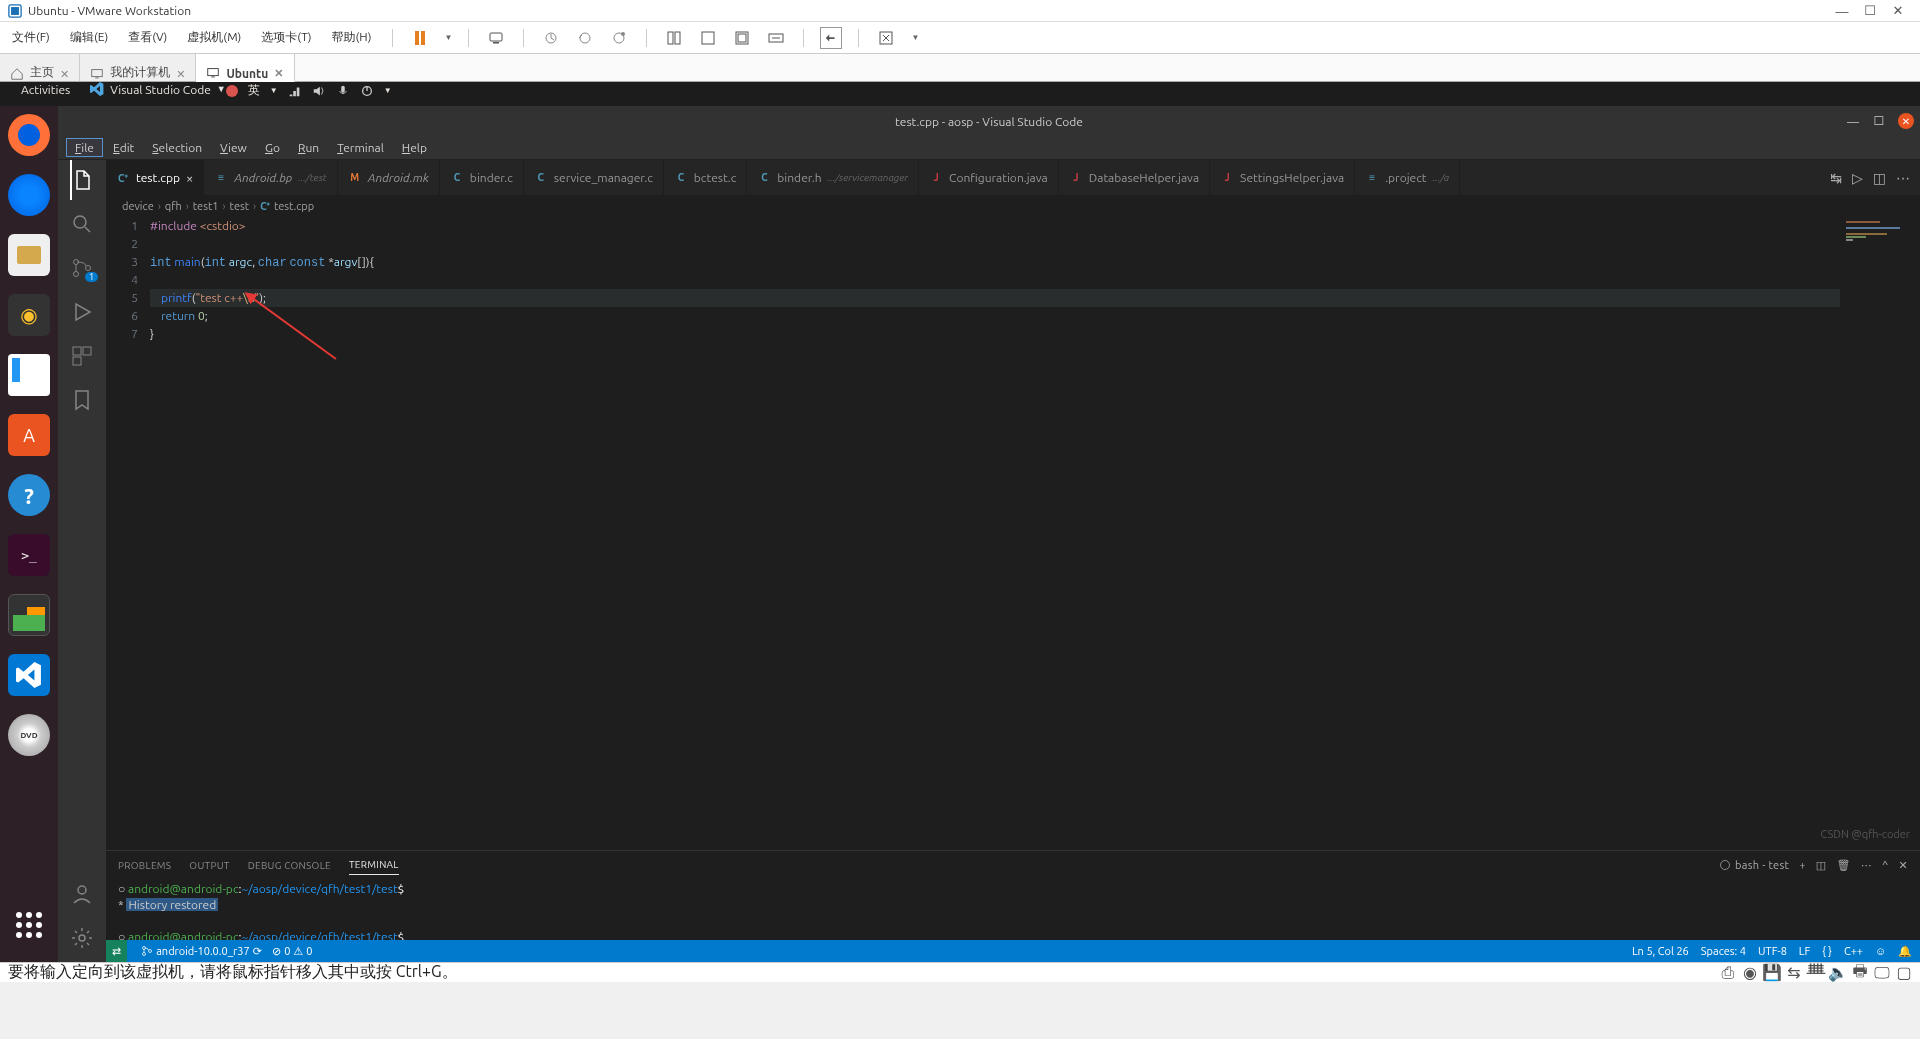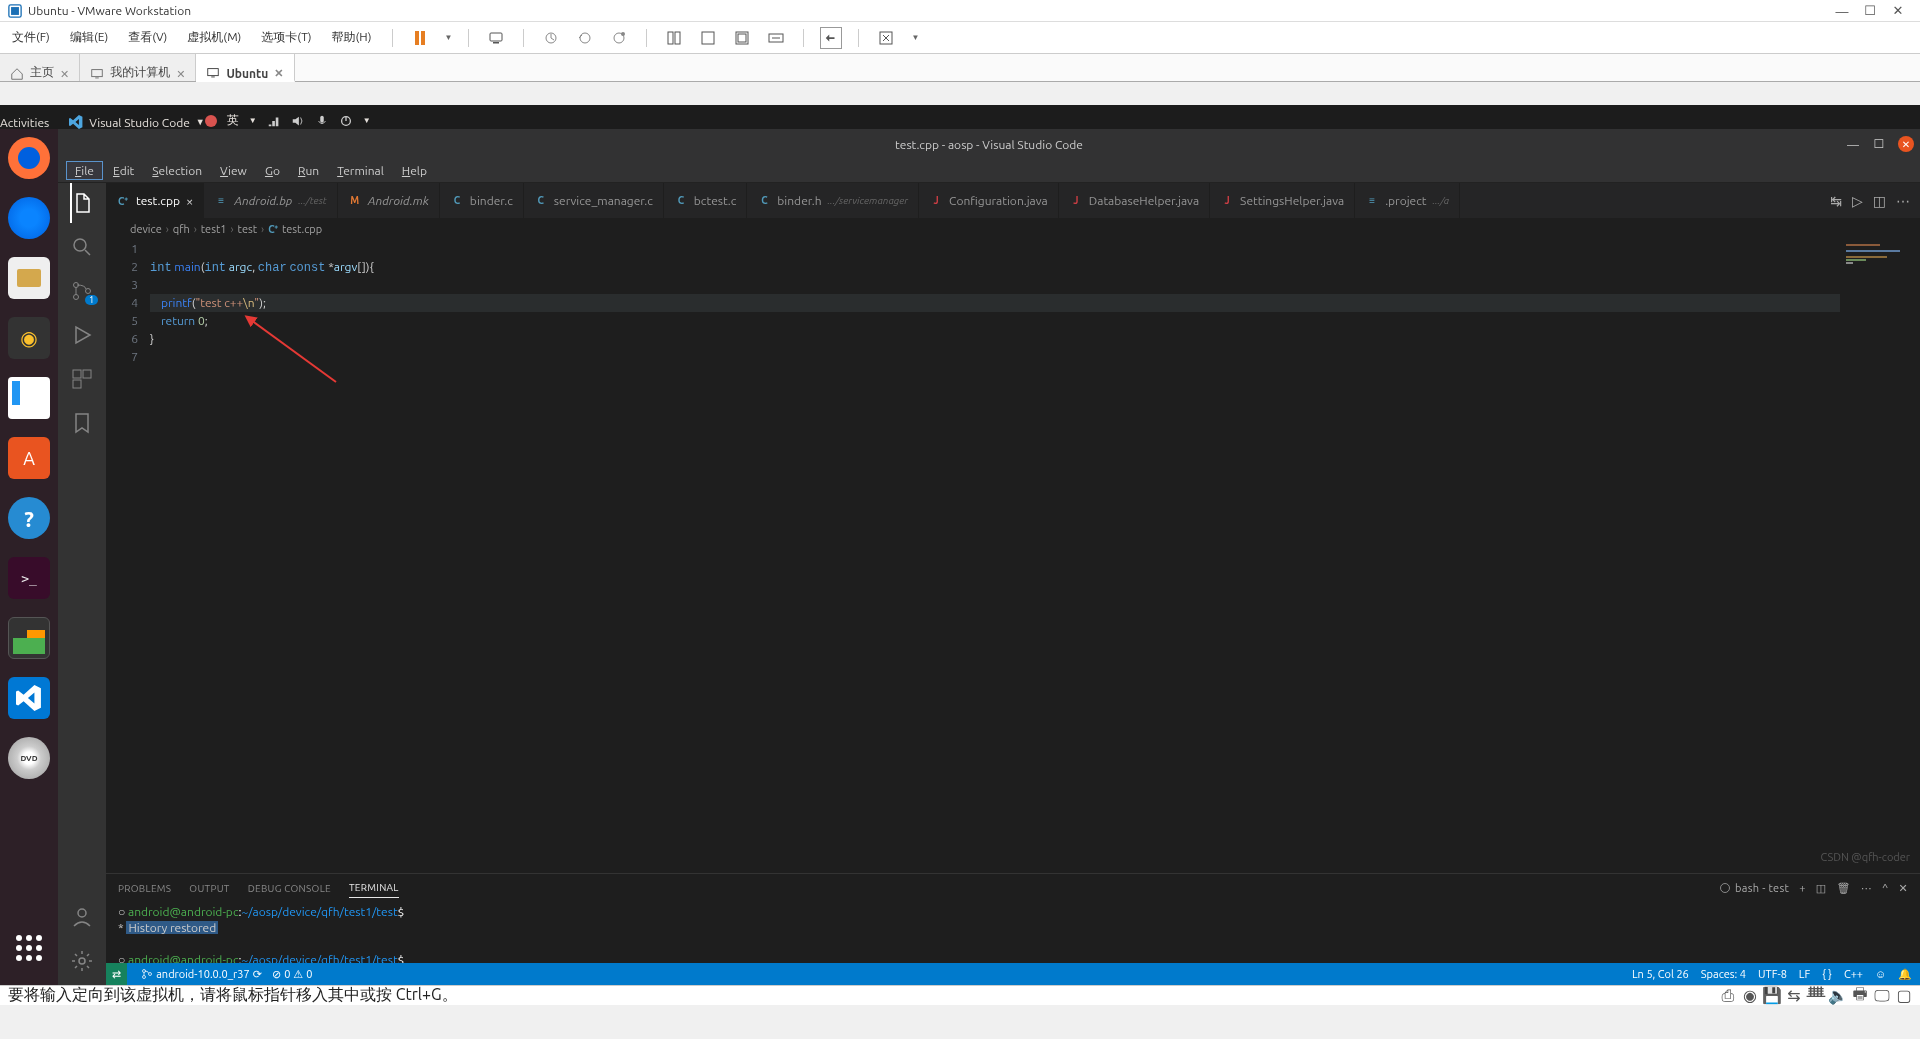--- a/index.html
+++ b/index.html
@@ -20,21 +20,21 @@
 .vmware-menu .pause span { width: 4px; height: 14px; background: #e67e22; display: inline-block; }
 .vmware-menu .dropdown-caret { font-size: 8px; color: #666; margin-left: 2px; }
 
 .vmware-tabs { height: 28px; background: #fafafa; display: flex; align-items: stretch; border-bottom: 1px solid #aaa; }
 .vmware-tabs .vtab { display: flex; align-items: flex-end; padding: 0 10px; border-right: 1px solid #ccc; font-size: 12px; color: #444; background: #efefef; gap: 6px; cursor: pointer; }
 .vmware-tabs .vtab.active { background: #fff; border-bottom: 2px solid #fff; margin-bottom: -1px; font-weight: bold; }
 .vmware-tabs .vtab .tclose { color: #888; font-size: 11px; }
 .vmware-tabs .vtab .ticon { width: 14px; height: 14px; display: inline-flex; }
 
 
-.ubuntu-top { height: 24px; background: #1c1c1c; display: flex; align-items: flex-end; color: #e6e1dc; font-size: 12px; padding: 0 0; margin-top: 23px; }
+.ubuntu-top { height: 24px; background: #1c1c1c; display: flex; align-items: flex-start; color: #e6e1dc; font-size: 12px; padding: 0 21px; }
 .ubuntu-top .left-items { display: flex; gap: 20px; align-items: center; }
 .ubuntu-top .center { flex: 1; text-align: center; }
 .ubuntu-top .dot { width: 5px; height: 5px; background: #ccc; border-radius: 50%; display: inline-block; margin-left: 4px; vertical-align: middle; }
 .ubuntu-top .right-items { display: flex; gap: 10px; align-items: center; }
 .ubuntu-top .red-circle { width: 12px; height: 12px; background: #d9534f; border-radius: 50%; }
 .ubuntu-top .sys-icon { width: 14px; height: 14px; color: #ccc; }
 
 
 .ubuntu-area { display: flex; height: 856px; background: #2c2c2c; }
 .ubuntu-dock { width: 58px; background: #3a1f3a; background: linear-gradient(180deg, #2d2027, #2d2027); display: flex; flex-direction: column; align-items: center; padding: 8px 0; gap: 18px; }
@@ -92,21 +92,21 @@
 .etab .fic.c { color: #519aba; }
 .etab .fic.mk { color: #e37933; }
 .etab .fic.bp { color: #519aba; }
 .etab .fic.java { color: #cc3e44; }
 .etab .fic.proj { color: #519aba; }
 .editor-tabs .tab-actions { margin-left: auto; display: flex; align-items: center; gap: 10px; padding: 0 10px; color: #aaa; }
 .editor-tabs .tab-actions .ta { cursor: pointer; font-size: 14px; }
 .etab .tab-close { color:#ccc; font-size:13px;}
 .etab.italic .fname { font-style: italic; }
 
-.breadcrumbs { height: 22px; background: #1e1e1e; display: flex; align-items: center; padding: 0 24px; font-size: 11px; color: #a0a0a0; gap: 4px; }
+.breadcrumbs { height: 22px; background: #1e1e1e; display: flex; align-items: center; padding: 0 16px; font-size: 11px; color: #a0a0a0; gap: 4px; }
 .breadcrumbs .chev { color: #666; }
 .breadcrumbs .bc-ic { color: #519aba; font-weight: bold; font-size: 10px;}
 
 .code-area { flex: 1; display: flex; background: #1e1e1e; position: relative; overflow: hidden;}
 .gutter { width: 44px; text-align: right; padding: 0 12px 0 0; color: #6e7681; font-family: "Cascadia Code","Consolas",monospace; font-size: 12px; line-height: 18px; user-select: none;}
 .code { flex: 1; font-family: "Cascadia Code","Consolas",monospace; font-size: 12px; line-height: 18px; color: #d4d4d4; position: relative;}
 .code .line { white-space: pre; height: 18px; }
 .code .line.hl { background: #2a2d2e; }
 .kw { color: #569cd6; }
 .fn { color: #3b82f6; }
@@ -501,20 +501,21 @@
           <div class="gutter">
             <div>1</div>
               <div>2</div>
               <div>3</div>
               <div>4</div>
               <div>5</div>
               <div>6</div>
               <div>7</div>
           </div>
           <div class="code">
+<div class="line"><span class="inc">#include</span> <span class="str">&lt;cstdio&gt;</span></div>
 <div class="line"></div>
 <div class="line"><span class="ty">int</span> <span class="fn">main</span><span class="pun">(</span><span class="ty">int</span> <span class="param">argc</span><span class="pun">,</span> <span class="ty">char</span> <span class="ty">const</span> <span class="pun">*</span><span class="param">argv</span><span class="pun">[]){</span></div>
 <div class="line"></div>
 <div class="line hl">    <span class="fn">printf</span><span class="pun">(</span><span class="str">"test c++</span><span class="esc">\n</span><span class="str">"</span><span class="pun">);</span></div>
 <div class="line">    <span class="kw">return</span> <span class="num">0</span><span class="pun">;</span></div>
 <div class="line"><span class="pun">}</span></div>
           </div>
 
           <svg class="arrow-annotation" style="left:130px; top:72px;" width="120" height="80" viewBox="0 0 120 80">
             <defs>

